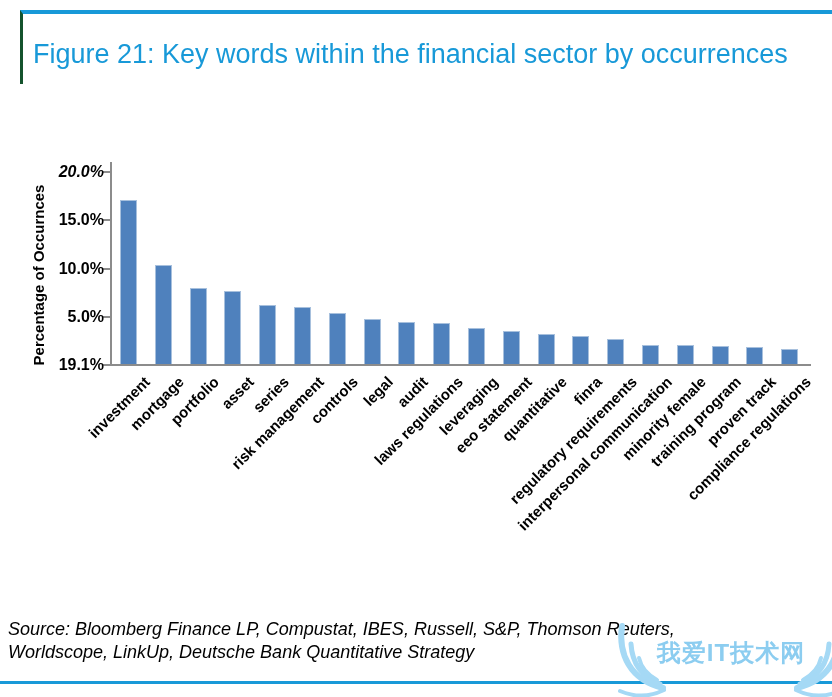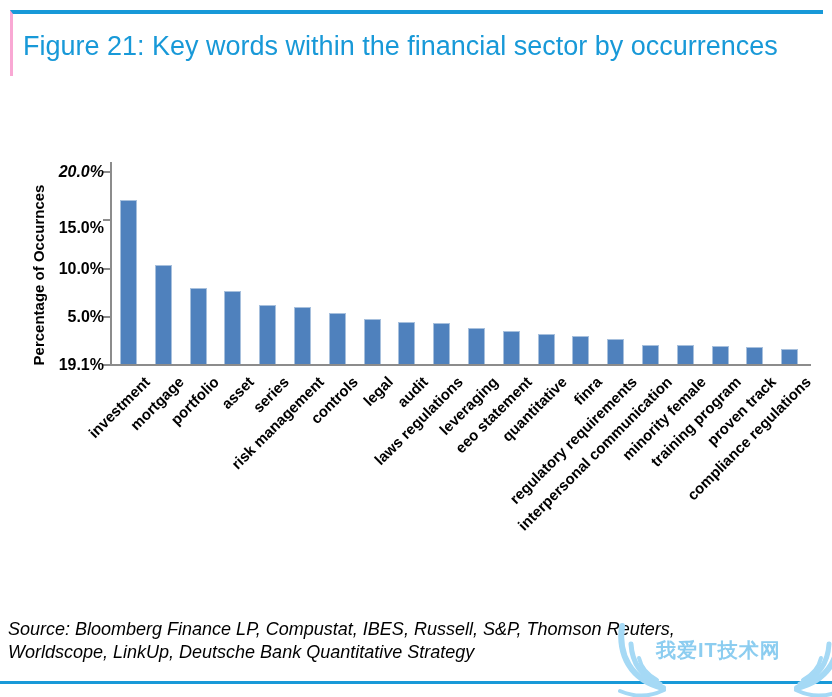--- a/index.html
+++ b/index.html
@@ -2,23 +2,23 @@
 <html><head>
 <meta charset="utf-8">
 <style>
   html,body{margin:0;padding:0;background:#ffffff;}
   #canvas{
     position:relative;width:832px;height:697px;background:#ffffff;
     font-family:"Liberation Sans",sans-serif;overflow:hidden;
   }
   
   #fig-header{
-    position:absolute;left:10px;top:10px;width:813px;
-    border-top:4px solid #1899d8;border-left:3px solid #f9a8d4;
-    padding:10px 30px 8px 10px;box-sizing:border-box;
+    position:absolute;left:20px;top:10px;width:813px;
+    border-top:4px solid #1899d8;border-left:3px solid #14532d;
+    padding:18px 30px 8px 10px;box-sizing:border-box;
   }
   #fig-title{
     color:#1899d8;font-size:27px;line-height:44px;font-weight:400;
     width:760px;
   }
   
   #chart{position:absolute;left:0;top:105px;width:832px;height:430px;}
   #chart-title{
     position:absolute;left:111px;top:7px;width:612px;text-align:center;
     font-size:24px;font-weight:bold;color:#000;
@@ -47,22 +47,22 @@
   #source-note{
     position:absolute;left:8px;top:618px;width:700px;
     font-size:18px;line-height:23px;font-style:italic;color:#000;
   }
   #bottom-rule{
     position:absolute;left:0;top:681px;width:832px;height:3px;background:#1899d8;
   }
   
   #watermark{position:absolute;left:608px;top:612px;width:224px;height:85px;pointer-events:none;}
   #wm-name{
-    position:absolute;left:48px;top:25px;width:150px;
-    font-size:20px;font-weight:bold;color:#8ccdf0;letter-spacing:1px;white-space:nowrap;
+    position:absolute;left:48px;top:25px;width:150px;text-align:center;
+    font-size:24px;font-weight:bold;color:#8ccdf0;letter-spacing:1px;white-space:nowrap;
   }
   #wm-url{
     position:absolute;left:48px;top:57px;width:150px;text-align:center;
     font-size:14px;font-weight:bold;color:#a5d9f5;white-space:nowrap;
   }
   .wing{position:absolute;top:8px;width:60px;height:78px;}
 </style>
 </head>
 <body>
 
@@ -77,21 +77,21 @@
     <div id="plot">
         <div style="position: absolute; left: 110px; top: 57px; width: 2px; height: 204px; background: rgb(140, 140, 140);"></div>
         <div style="position: absolute; left: 110px; top: 259px; width: 701px; height: 2px; background: rgb(140, 140, 140);"></div>
         <div class="ytick-mark" style="left: 103px; top: 259px;"></div>
         <div class="ytick-label" style="left: 38px; top: 251px;">19.1%</div>
         <div class="ytick-mark" style="left: 103px; top: 210.75px;"></div>
         <div class="ytick-label" style="left: 38px; top: 202.75px;">5.0%</div>
         <div class="ytick-mark" style="left: 103px; top: 162.5px;"></div>
         <div class="ytick-label" style="left: 38px; top: 154.5px;">10.0%</div>
         <div class="ytick-mark" style="left: 103px; top: 114.25px;"></div>
-        <div class="ytick-label" style="left: 38px; top: 106.25px; margin-top: 8px;">15.0%</div>
+        <div class="ytick-label" style="left: 38px; top: 106.25px;">15.0%</div>
         <div class="ytick-mark" style="left: 103px; top: 66px;"></div>
         <div class="ytick-label" style="left: 38px; top: 58px; font-style: italic;">20.0%</div>
         <div class="bar" style="left: 120px; top: 95px; width: 17px; height: 164px; background: rgb(79, 129, 189);"></div>
         <div class="xlabel" style="left: -99.5px; top: 268px;">investment</div>
         <div class="bar" style="left: 154.8px; top: 160px; width: 17px; height: 99px; background: rgb(79, 129, 189);"></div>
         <div class="xlabel" style="left: -64.7px; top: 268px;">mortgage</div>
         <div class="bar" style="left: 189.6px; top: 183px; width: 17px; height: 76px; background: rgb(79, 129, 189);"></div>
         <div class="xlabel" style="left: -29.9px; top: 268px;">portfolio</div>
         <div class="bar" style="left: 224.4px; top: 186px; width: 17px; height: 73px; background: rgb(79, 129, 189);"></div>
         <div class="xlabel" style="left: 4.9px; top: 268px;">asset</div>

